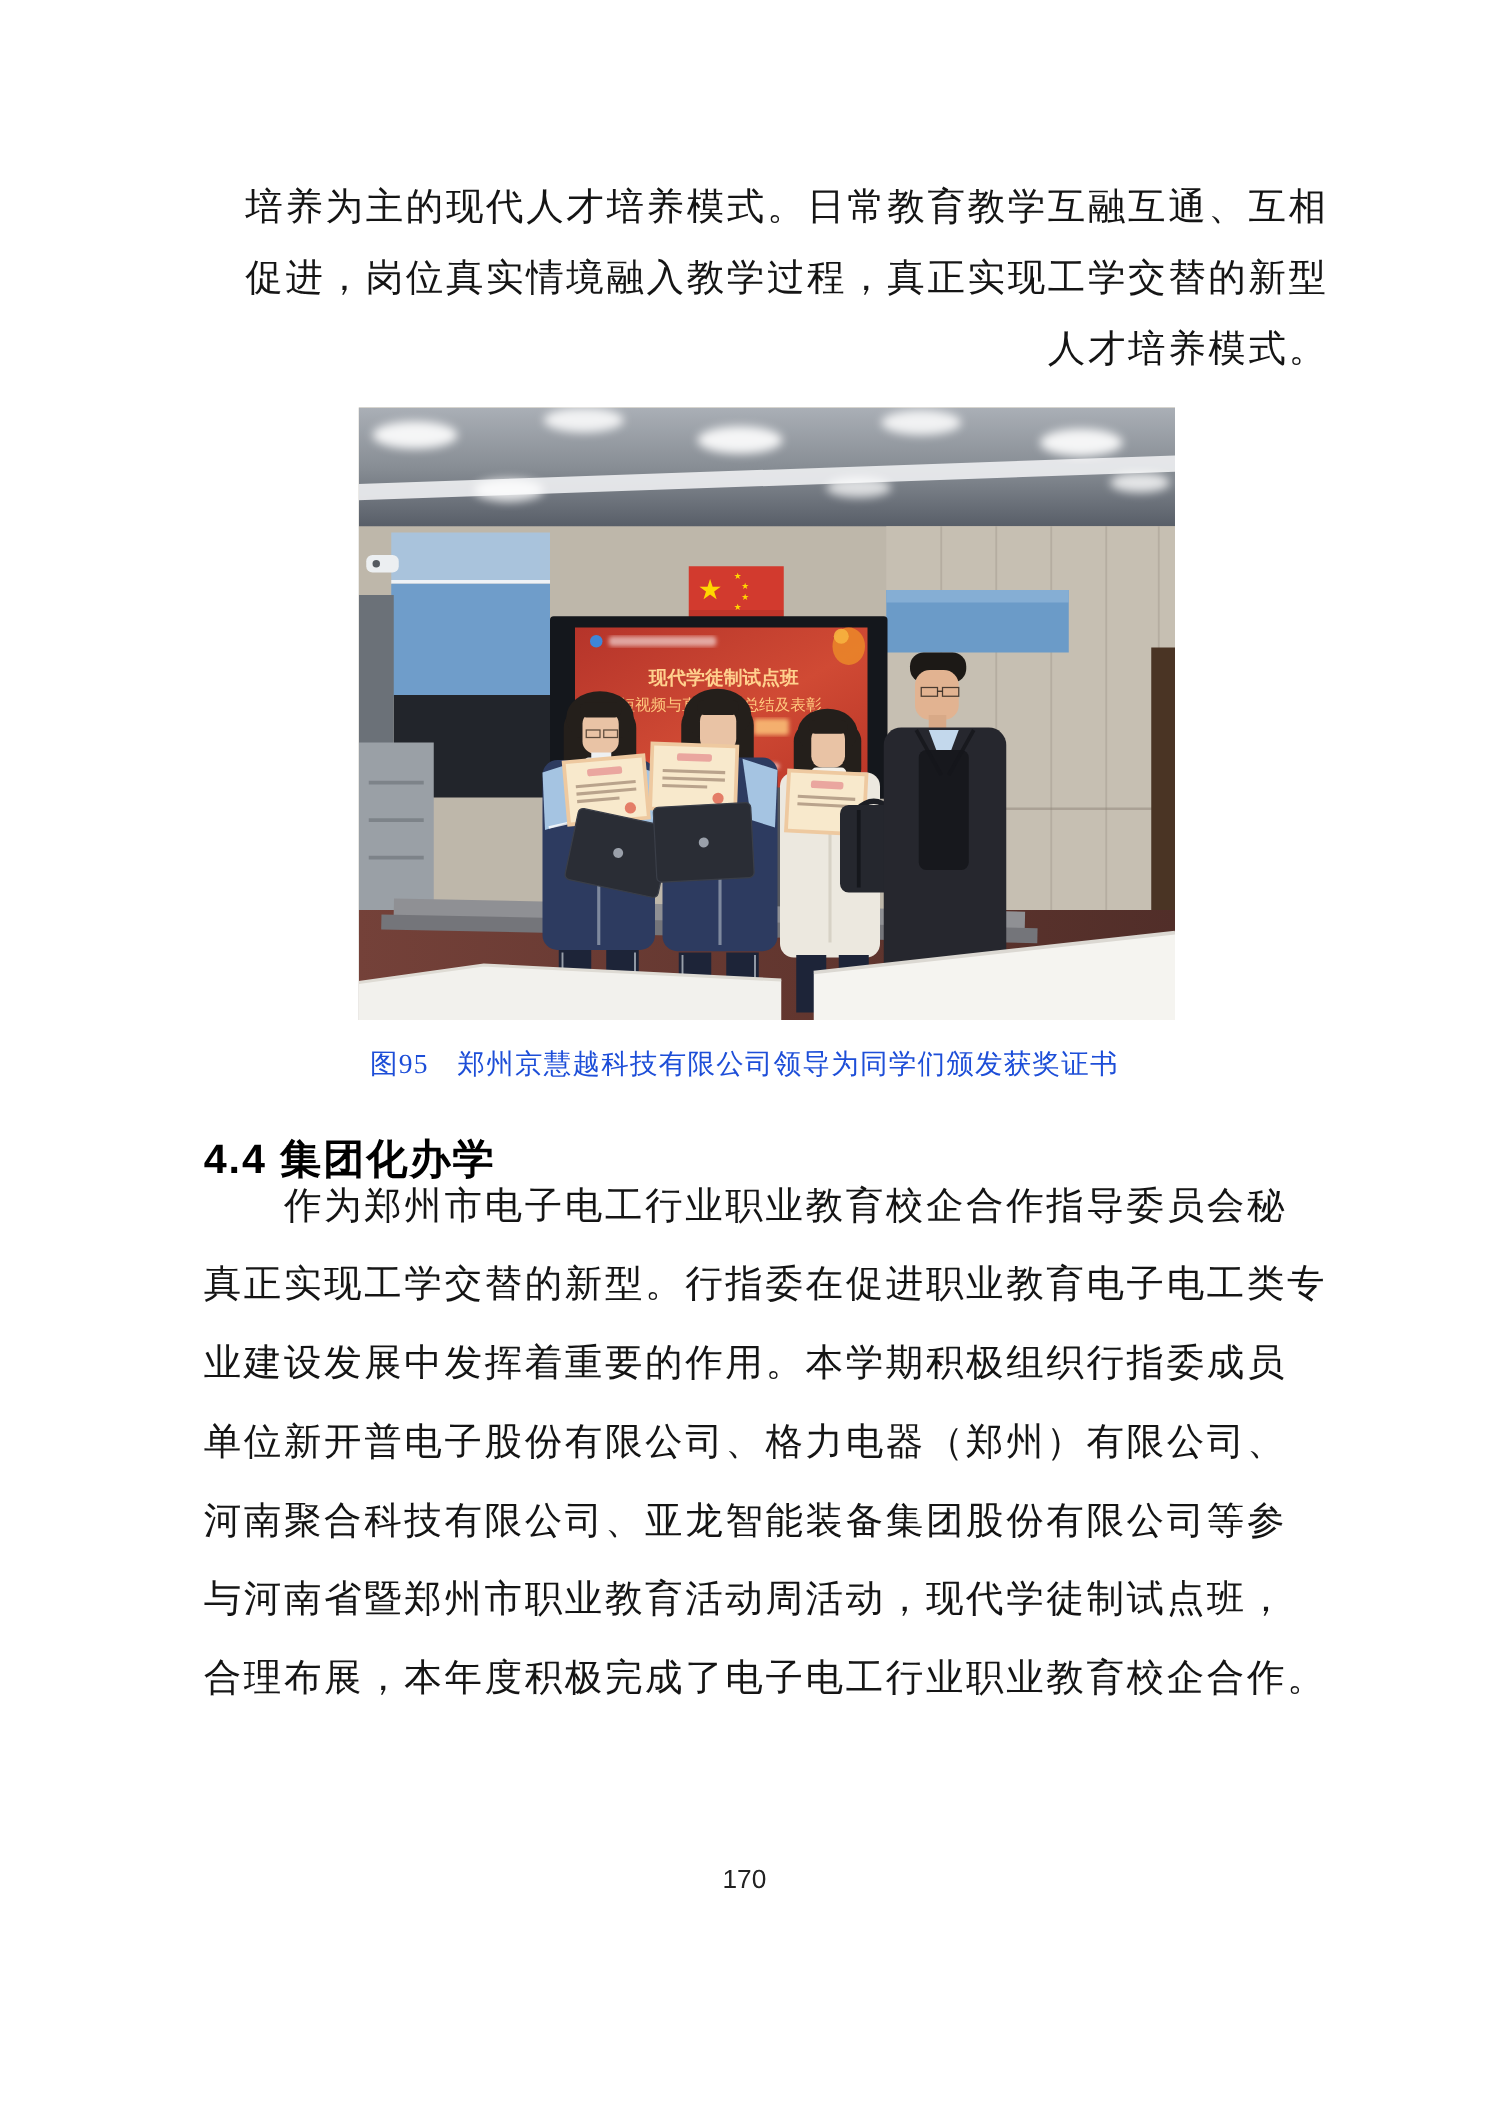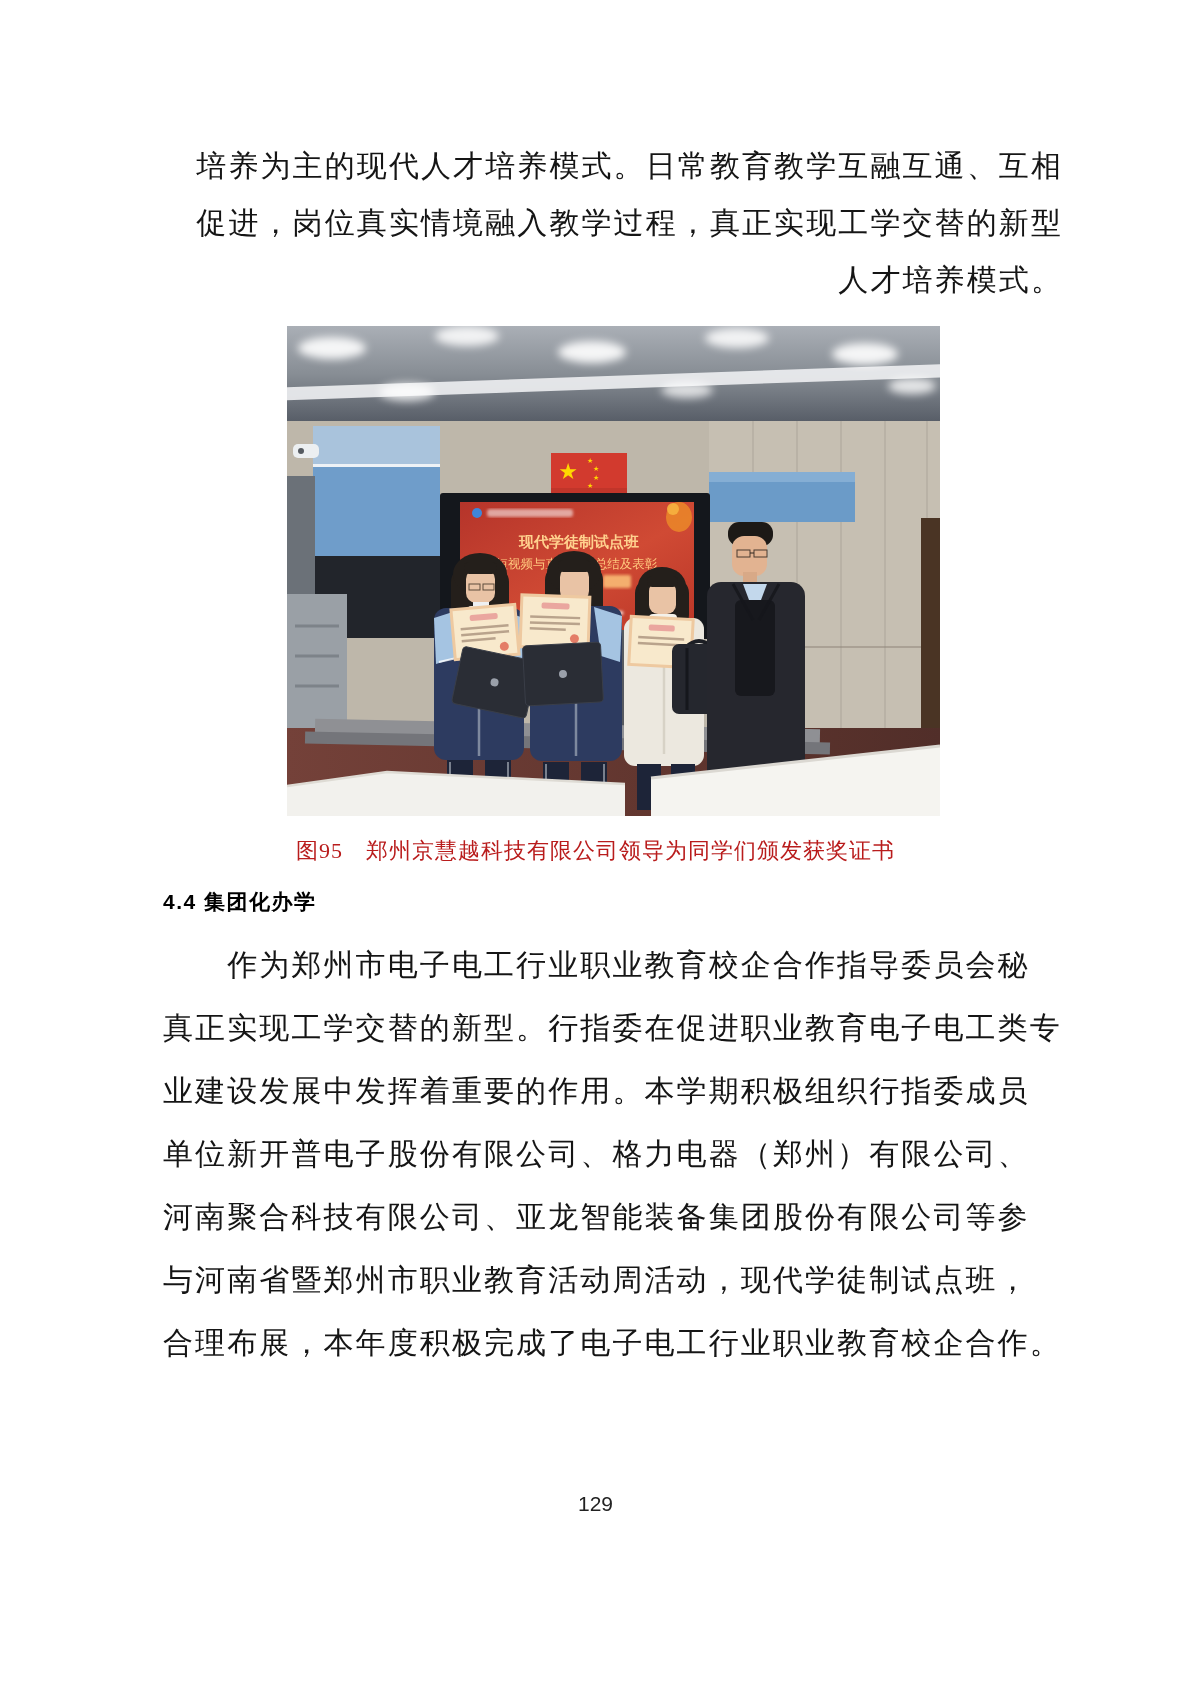--- a/index.html
+++ b/index.html
@@ -6,23 +6,23 @@
   .page{position:relative;width:1191px;height:1684px;background:#ffffff;overflow:hidden;
         font-family:"Liberation Serif",serif;color:#111;}
   .para{position:absolute;left:163px;width:900px;}
   .para .tline{font-size:30px;letter-spacing:2.1px;white-space:nowrap;color:#151515;}
   .para1{top:137px;text-align:right;}
   .para1 .tline{height:57px;line-height:57px;}
   .para2{top:933px;}
   .para2 .tline{height:63px;line-height:63px;}
   .photo{position:absolute;left:287px;top:326px;width:653px;height:490px;overflow:hidden;background:#b9b3a6;}
   .caption{position:absolute;left:0;top:836px;width:100%;text-align:center;
-           font-size:22px;line-height:30px;letter-spacing:1px;color:#b91c1c;}
-  .heading{position:absolute;left:163px;top:882px;margin:0;
-           font-family:"Liberation Sans",sans-serif;font-size:21px;font-weight:600;
+           font-size:22px;line-height:30px;letter-spacing:1px;color:#1d4ed8;}
+  .heading{position:absolute;left:163px;top:907px;margin:0;
+           font-family:"Liberation Sans",sans-serif;font-size:33px;font-weight:600;
            letter-spacing:1.5px;line-height:40px;color:#000;}
   .pageno{position:absolute;left:0;top:1492px;width:100%;text-align:center;
           font-family:"Liberation Sans",sans-serif;font-size:21px;color:#222;}
   svg text{font-family:"Liberation Sans",sans-serif;}
 </style>
 </head>
 <body>
 
 <div class="page">
 
@@ -245,15 +245,15 @@
   <div class="para para2">
     <div class="tline">　　作为郑州市电子电工行业职业教育校企合作指导委员会秘</div>
     <div class="tline">真正实现工学交替的新型。行指委在促进职业教育电子电工类专</div>
     <div class="tline">业建设发展中发挥着重要的作用。本学期积极组织行指委成员</div>
     <div class="tline">单位新开普电子股份有限公司、格力电器（郑州）有限公司、</div>
     <div class="tline">河南聚合科技有限公司、亚龙智能装备集团股份有限公司等参</div>
     <div class="tline">与河南省暨郑州市职业教育活动周活动，现代学徒制试点班，</div>
     <div class="tline">合理布展，本年度积极完成了电子电工行业职业教育校企合作。</div>
   </div>
 
-  <div class="pageno">129</div>
+  <div class="pageno">170</div>
 
 </div>
 
 </body></html>

